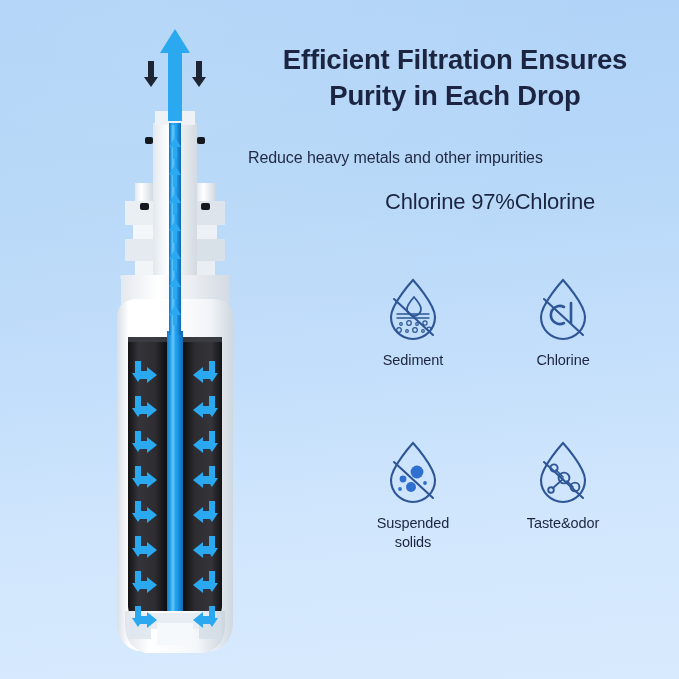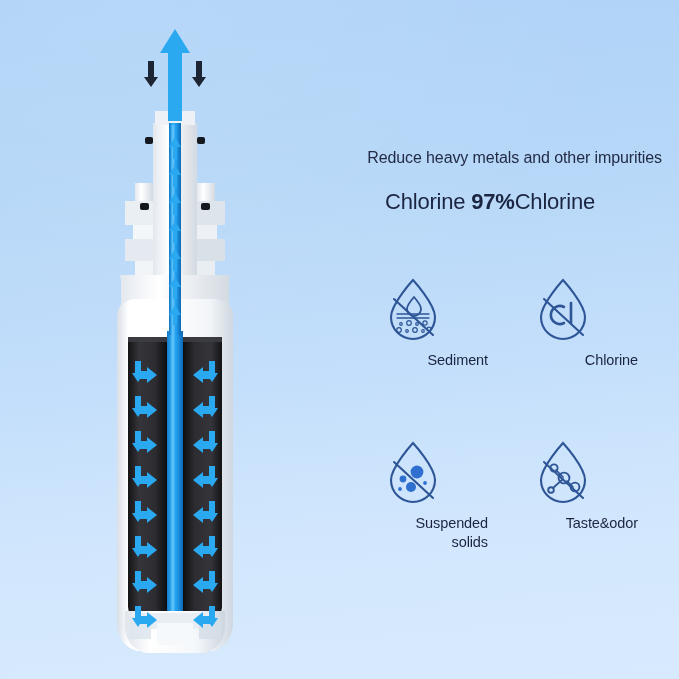--- a/index.html
+++ b/index.html
@@ -19,44 +19,43 @@
   .headline{
     position:absolute;left:248px;top:24px;width:414px;
     text-align:center;
     color:#1b2440;
     font-size:27.5px;line-height:1.28;font-weight:bold;
     letter-spacing:-0.2px;
   }
   .headline .l2{display:block;}
   .subhead{
     position:absolute;left:248px;top:101px;width:414px;
-    text-align:right;color:#222c46;
+    text-align:left;color:#222c46;
     font-size:16px;font-weight:400;letter-spacing:-0.1px;margin-top:48px;
   }
   .reduces{
     position:absolute;left:330px;top:189px;width:320px;
     text-align:center;color:#1b2440;
     font-size:22px;letter-spacing:-0.2px;white-space:nowrap;
   }
-  .reduces .pct{font-weight:bold;}
+  .reduces .pct{font-weight:normal;}
 
   
   .icon-grid{
     position:absolute;left:338px;top:276px;width:300px;height:290px;
   }
   .icell{position:absolute;width:150px;text-align:center;}
   .icell.c0{left:0;}
   .icell.c1{left:150px;}
   .icell.r0{top:0;}
   .icell.r1{top:163px;}
   .icell svg{display:block;margin:0 auto;}
   .ilabel{
     margin-top:9px;color:#1b2440;font-size:14.5px;line-height:1.32;
     letter-spacing:-0.1px;
-    text-align:right;
   }
 
   
   #cartridge{position:absolute;left:95px;top:25px;width:160px;height:640px;}
   #cartridge svg{display:block;}
 </style>
 </head>
 <body>
 
 <div id="stage">
@@ -227,20 +226,24 @@
         <g transform="translate(0,245)">
           <path d="M40 336 L46 336 L46 348 L49 348 L43 357 L37 348 L40 348 Z"></path>
           <path d="M60 350 L50 342 L50 346 L40 346 L40 354 L50 354 L50 358 Z" transform="translate(2,0)"></path>
           <path d="M114 336 L120 336 L120 348 L123 348 L117 357 L111 348 L114 348 Z"></path>
           <path d="M100 350 L110 342 L110 346 L120 346 L120 354 L110 354 L110 358 Z" transform="translate(-2,0)"></path>
         </g>
       </g>
     </svg>
   </div>
 
+  <h1 class="headline">
+    <span>Efficient Filtration Ensures</span>
+    <span class="l2">Purity in Each Drop</span>
+  </h1>
 
   <p class="subhead">Reduce heavy metals and other impurities</p>
 
   <div class="reduces">
     <span>Chlorine </span><span class="pct">97%</span><span>Chlorine</span>
   </div>
 
   <div class="icon-grid">
 
     <div class="icell r0 c0">

